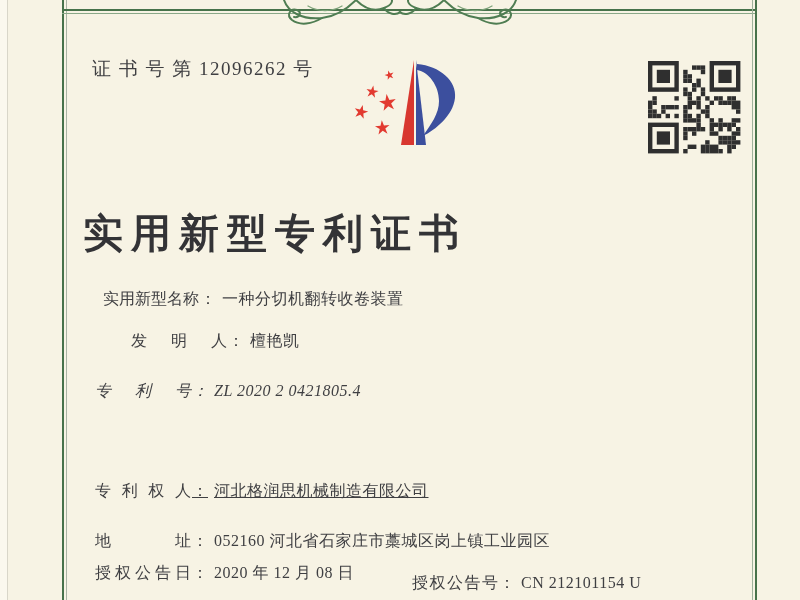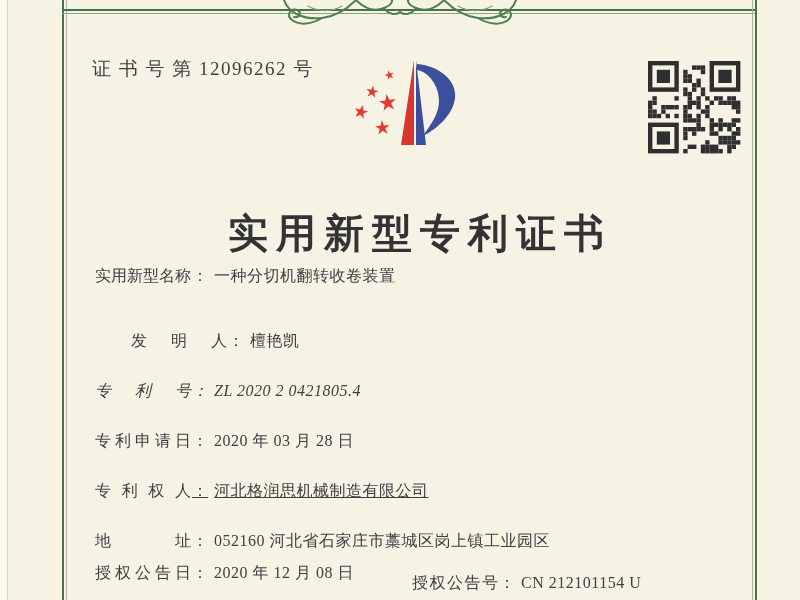--- a/index.html
+++ b/index.html
@@ -27,29 +27,29 @@
   .s1{left:384px;top:69px;font-size:12px;transform:rotate(-15deg);}
   .s2{left:365px;top:84px;font-size:16px;transform:rotate(10deg);}
   .s3{left:378px;top:92px;font-size:22px;transform:rotate(-8deg);}
   .s4{left:353px;top:103px;font-size:18px;transform:rotate(14deg);}
   .s5{left:374px;top:118px;font-size:19px;transform:rotate(-5deg);}
   
   .qr{position:absolute;left:648px;top:61px;width:93px;height:93px;}
   
   .title{
     position:absolute;left:62px;top:179px;width:695px;
-    text-align:center;font-size:40px;font-weight:bold;color:#333336;
+    text-align:left;font-size:40px;font-weight:bold;color:#333336;
     letter-spacing:8px;padding-left:21px;box-sizing:border-box;
   }
   
   .field{position:absolute;left:95px;font-size:16px;white-space:nowrap;}
   .flabel{display:inline-block;width:96px;text-align:justify;text-align-last:justify;vertical-align:bottom;}
   .colon{margin-left:1px;}
   .fvalue{margin-left:6px;letter-spacing:0.5px;}
-  .r0{top:266px;} .r1{top:331px;margin-left:36px;} .r2{top:381px;font-style:italic;}
+  .r0{top:289px;margin-left:8px;} .r1{top:331px;margin-left:36px;} .r2{top:381px;font-style:italic;}
   .r3{top:431px;} .r4{top:481px;text-decoration:underline;} .r5{top:531px;}
   .footer-left{top:563px;}
   .footer-right{position:absolute;left:412px;top:573px;font-size:16px;white-space:nowrap;}
   .flabel2{display:inline-block;width:86px;text-align:justify;text-align-last:justify;vertical-align:bottom;}
 </style>
 </head>
 <body>
 
 <div class="page">
 
@@ -235,23 +235,20 @@
 
   <div class="field r0">
     <span class="flabel">实用新型名称</span><span class="colon">：</span><span class="fvalue">一种分切机翻转收卷装置</span>
   </div>
   <div class="field r1">
     <span class="flabel">发明人</span><span class="colon">：</span><span class="fvalue">檀艳凯</span>
   </div>
   <div class="field r2">
     <span class="flabel">专利号</span><span class="colon">：</span><span class="fvalue">ZL 2020 2 0421805.4</span>
   </div>
-  <div class="field r3">
-    <span class="flabel">专利申请日</span><span class="colon">：</span><span class="fvalue">2020 年 03 月 28 日</span>
-  </div>
   <div class="field r4">
     <span class="flabel">专利权人</span><span class="colon">：</span><span class="fvalue">河北格润思机械制造有限公司</span>
   </div>
   <div class="field r5">
     <span class="flabel">地址</span><span class="colon">：</span><span class="fvalue">052160 河北省石家庄市藁城区岗上镇工业园区</span>
   </div>
 
   <div class="field footer-left">
     <span class="flabel">授权公告日</span><span class="colon">：</span><span class="fvalue">2020 年 12 月 08 日</span>
   </div>

